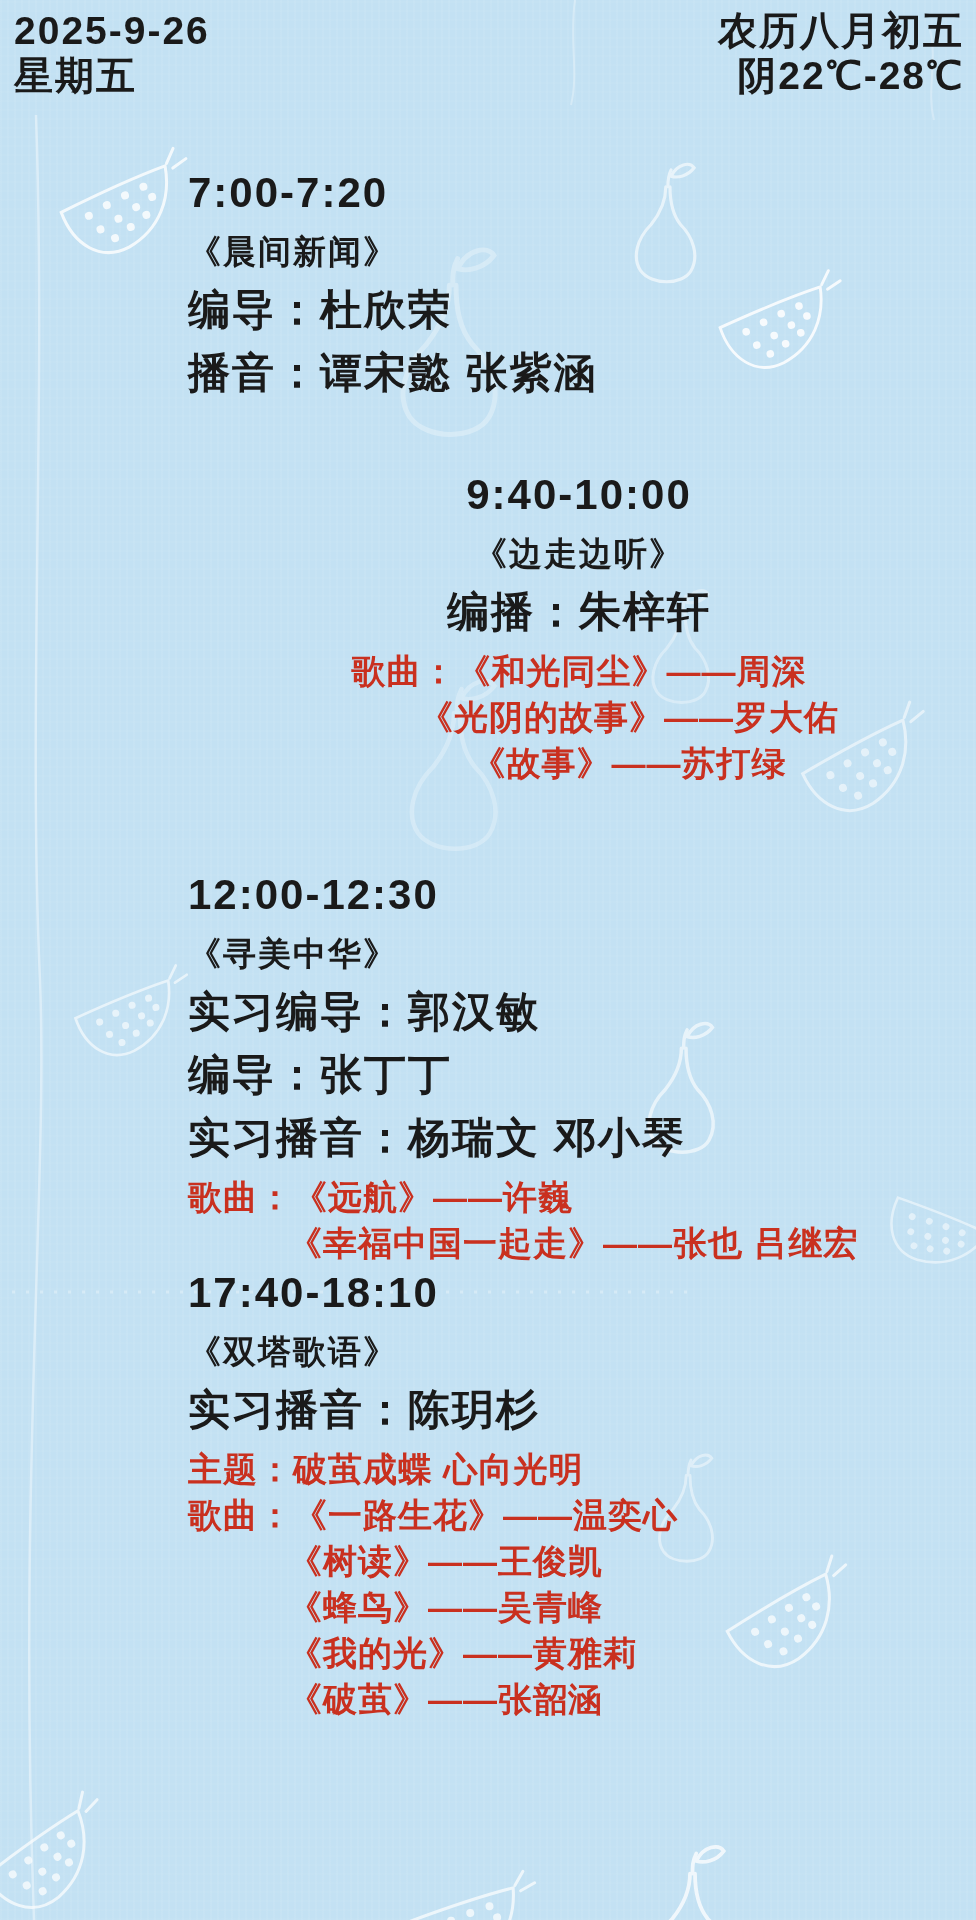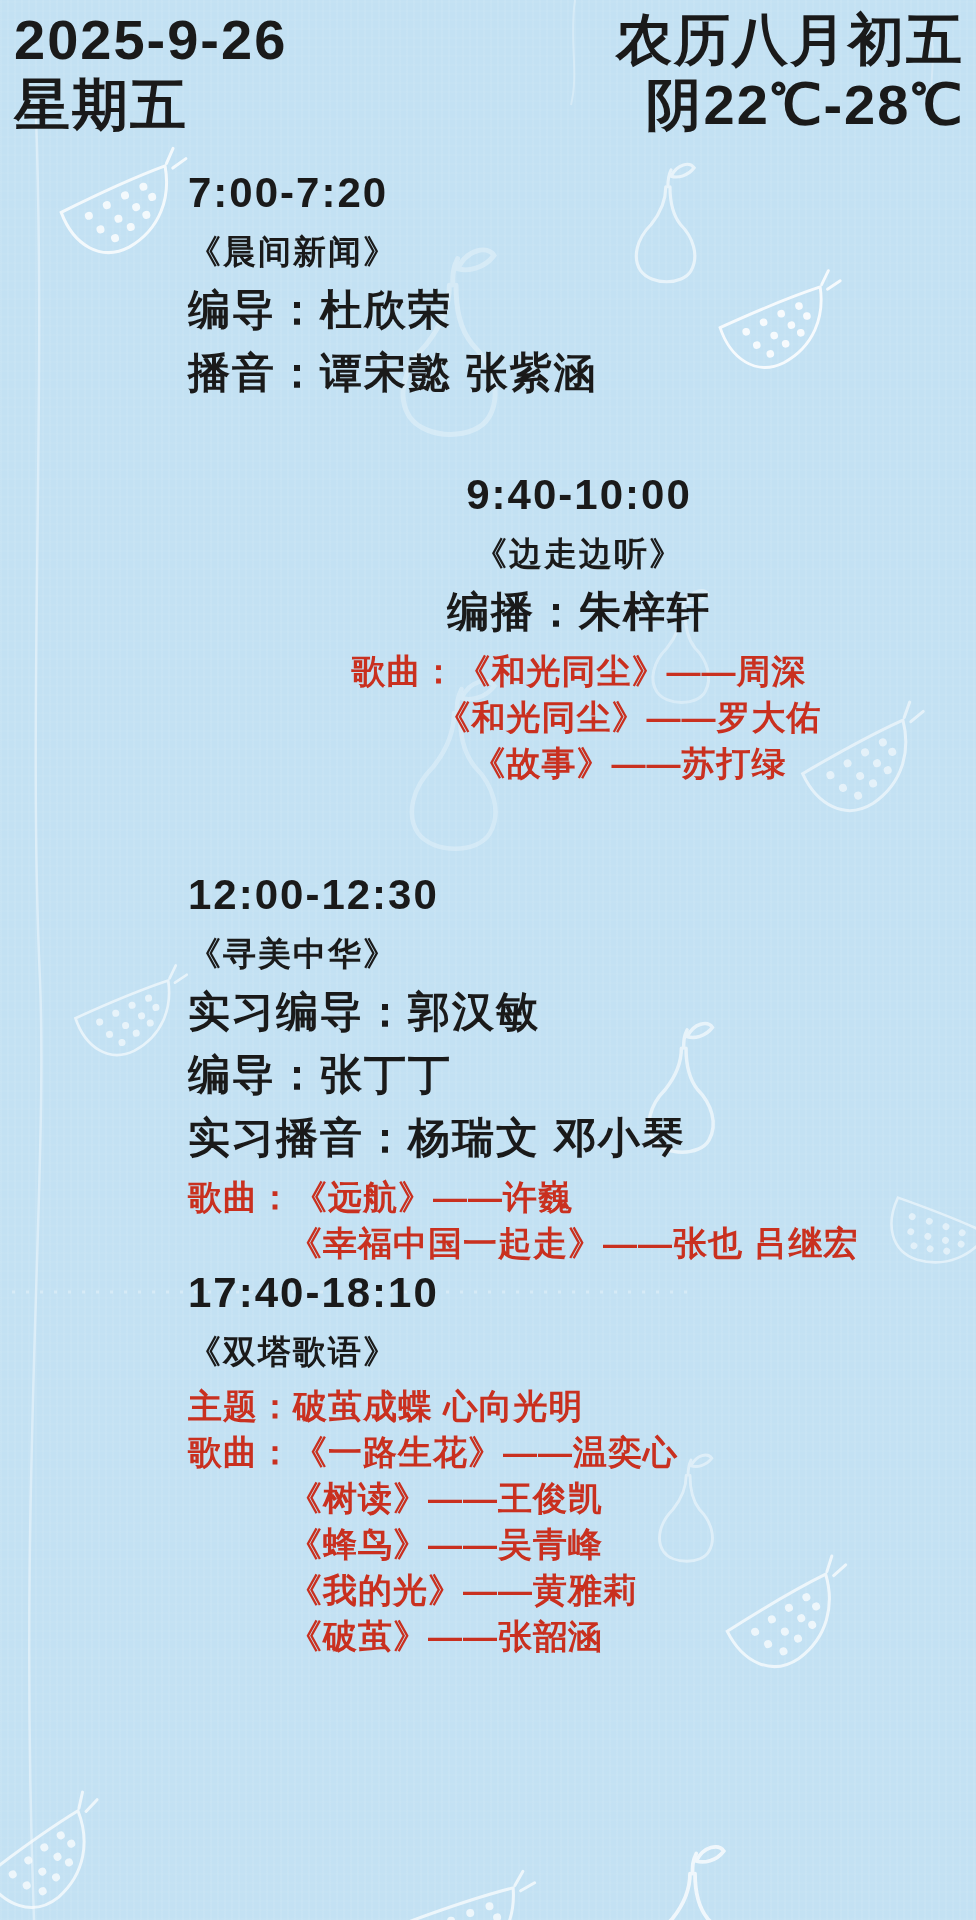--- a/index.html
+++ b/index.html
@@ -19,21 +19,21 @@
     background:
       repeating-linear-gradient(90deg, rgba(255,255,255,.06) 0 2px, rgba(0,0,0,0) 2px 7px),
       repeating-linear-gradient(0deg, rgba(255,255,255,.03) 0 2px, rgba(0,0,0,0) 2px 9px);
     pointer-events:none;
     z-index:1;
   }
   .deco{position:absolute;inset:0;z-index:0;}
   .header{
     position:absolute;top:8px;left:14px;right:12px;
     display:flex;justify-content:space-between;
-    font-size:56px;font-weight:700;line-height:1.16;
+    font-size:39px;font-weight:700;line-height:1.16;
     letter-spacing:2px;
     z-index:2;
   }
   .h-right{text-align:right;}
   .programs{
     position:absolute;top:0;left:188px;right:6px;
     z-index:2;
   }
   .program:nth-child(1){margin-top:172px;}
   .program:nth-child(2){margin-top:80px;text-align:center;}
@@ -123,37 +123,38 @@
       <div class="line title">《晨间新闻》</div>
     <div class="line credit">编导：杜欣荣</div>
         <div class="line credit">播音：谭宋懿 张紫涵</div>
       </section>
 
     <section class="program">
       <div class="line time">9:40-10:00</div>
       <div class="line title">《边走边听》</div>
     <div class="line credit">编播：朱梓轩</div>
         <div class="song"><span>歌曲：</span><span>《和光同尘》——周深</span></div>
-        <div class="song indent">《和光同尘》——罗大佑</div>
+        <div class="song indent">《光阴的故事》——罗大佑</div>
         <div class="song indent">《故事》——苏打绿</div>
       </section>
 
     <section class="program">
       <div class="line time">12:00-12:30</div>
       <div class="line title">《寻美中华》</div>
     <div class="line credit">实习编导：郭汉敏</div>
         <div class="line credit">编导：张丁丁</div>
         <div class="line credit">实习播音：杨瑞文 邓小琴</div>
         <div class="song"><span>歌曲：</span><span>《远航》——许巍</span></div>
         <div class="song indent">《幸福中国一起走》——张也 吕继宏</div>
       </section>
 
     <section class="program">
       <div class="line time">17:40-18:10</div>
       <div class="line title">《双塔歌语》</div>
+        <div class="line credit">实习播音：陈玥杉</div>
         <div class="song theme">主题：破茧成蝶 心向光明</div>
         <div class="song"><span>歌曲：</span><span>《一路生花》——温奕心</span></div>
         <div class="song indent">《树读》——王俊凯</div>
         <div class="song indent">《蜂鸟》——吴青峰</div>
         <div class="song indent">《我的光》——黄雅莉</div>
         <div class="song indent">《破茧》——张韶涵</div>
       </section>
   </main>
 
 </div>

